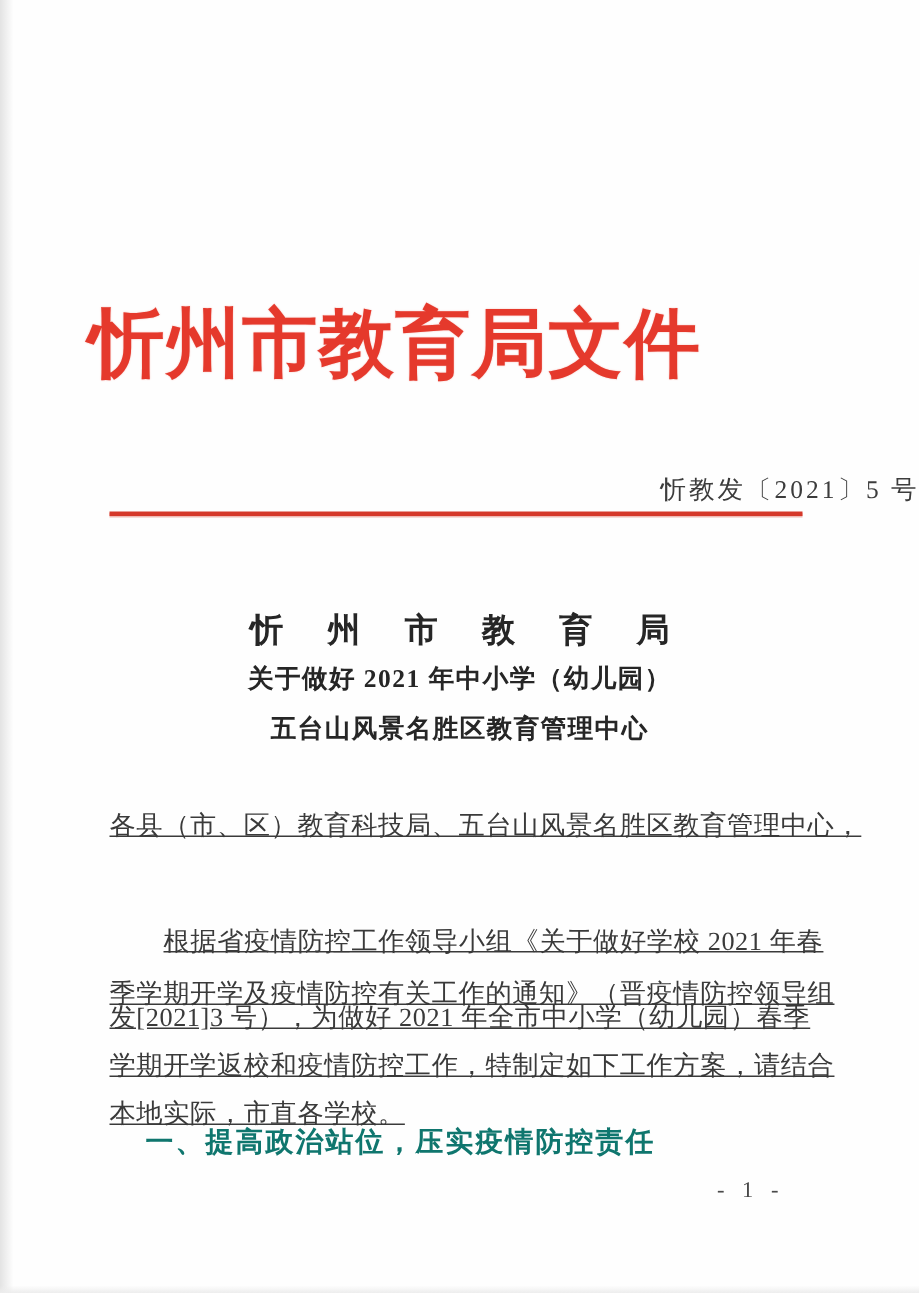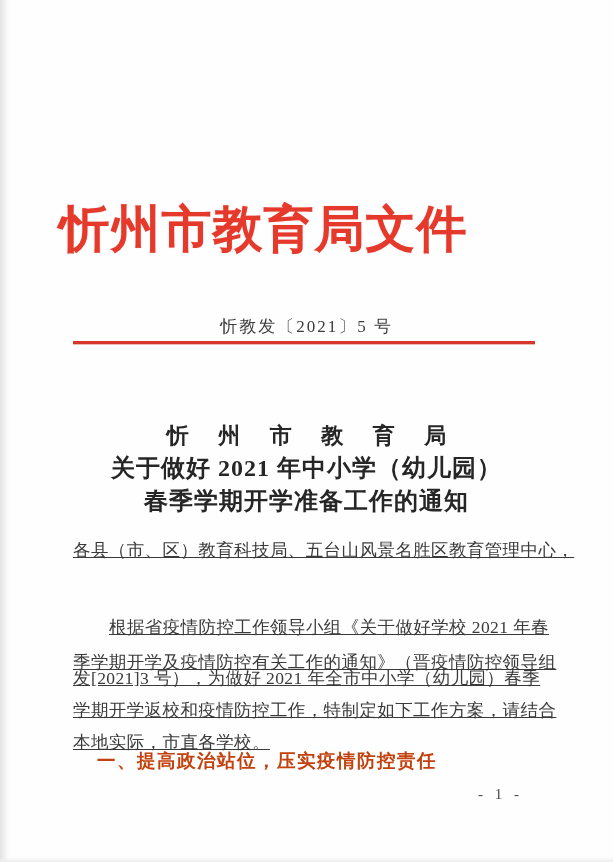--- a/index.html
+++ b/index.html
@@ -37,48 +37,48 @@
     font-weight: bold;
     letter-spacing: 1px;
     color: #e5392c;
     text-shadow: 0 0 1px rgba(229,57,44,0.45);
     white-space: nowrap;
   }
   .doc-number {
     position: absolute;
     top: 315px; left: 0;
     width: 613px;
-    text-align: center;
+    text-align: right;
     font-size: 17px;
     color: #3c3c3c;
     letter-spacing: 2px;
   }
   .red-divider {
     position: absolute;
     top: 341px; left: 73px;
     width: 462px; height: 3px;
     background: #d5382a;
     box-shadow: 0 1px 0 rgba(213,56,42,0.35);
   }
   .notice-title {
     position: absolute;
-    top: 420px; left: 0;
+    top: 404px; left: 0;
     width: 613px;
     text-align: center;
     color: #262626;
     font-weight: bold;
   }
   .notice-title .line1 {
     font-size: 22px;
     letter-spacing: 12px;
     line-height: 32px;
     text-indent: 12px; 
   }
   .notice-title .line2, .notice-title .line3 {
-    font-size: 24px;
+    font-size: 17px;
     line-height: 33px;
     letter-spacing: 1px;
   }
   .body-line {
     position: absolute;
     left: 73px;
     width: 470px;
     font-size: 17.5px;
     letter-spacing: 0.4px;
     color: #3a3a3a;
@@ -87,21 +87,21 @@
   }
   .indent-first { padding-left: 36px; margin-top: 13px; }
   .section-heading {
     position: absolute;
     left: 97px;
     top: 748px;
     font-family: "Liberation Sans", sans-serif;
     font-size: 18.5px;
     font-weight: bold;
     letter-spacing: 1.5px;
-    color: #c2410c;
+    color: #0f766e;
     white-space: nowrap;
   }
   .page-number {
     position: absolute;
     top: 786px;
     left: 478px;
     font-size: 15px;
     letter-spacing: 4px;
     color: #4a4a4a;
   }
@@ -116,21 +116,21 @@
 
   <div class="agency-header">忻州市教育局文件</div>
 
   <div class="doc-number">忻教发〔2021〕5 号</div>
 
   <div class="red-divider"></div>
 
   <div class="notice-title">
     <div class="line1">忻 州 市 教 育 局</div>
     <div class="line2">关于做好 2021 年中小学（幼儿园）</div>
-    <div class="line3">春季学期开学准备工作的通知</div>
+    <div class="line3">五台山风景名胜区教育管理中心</div>
   </div>
 
   <div class="body-line" style="top:538px">各县（市、区）教育科技局、五台山风景名胜区教育管理中心，</div>
 
 
   <div class="body-line indent-first" style="top:602px">根据省疫情防控工作领导小组《关于做好学校 2021 年春</div>
 
   <div class="body-line" style="top:650px">季学期开学及疫情防控有关工作的通知》（晋疫情防控领导组</div>
 
   <div class="body-line" style="top:666px">发[2021]3 号），为做好 2021 年全市中小学（幼儿园）春季</div>

